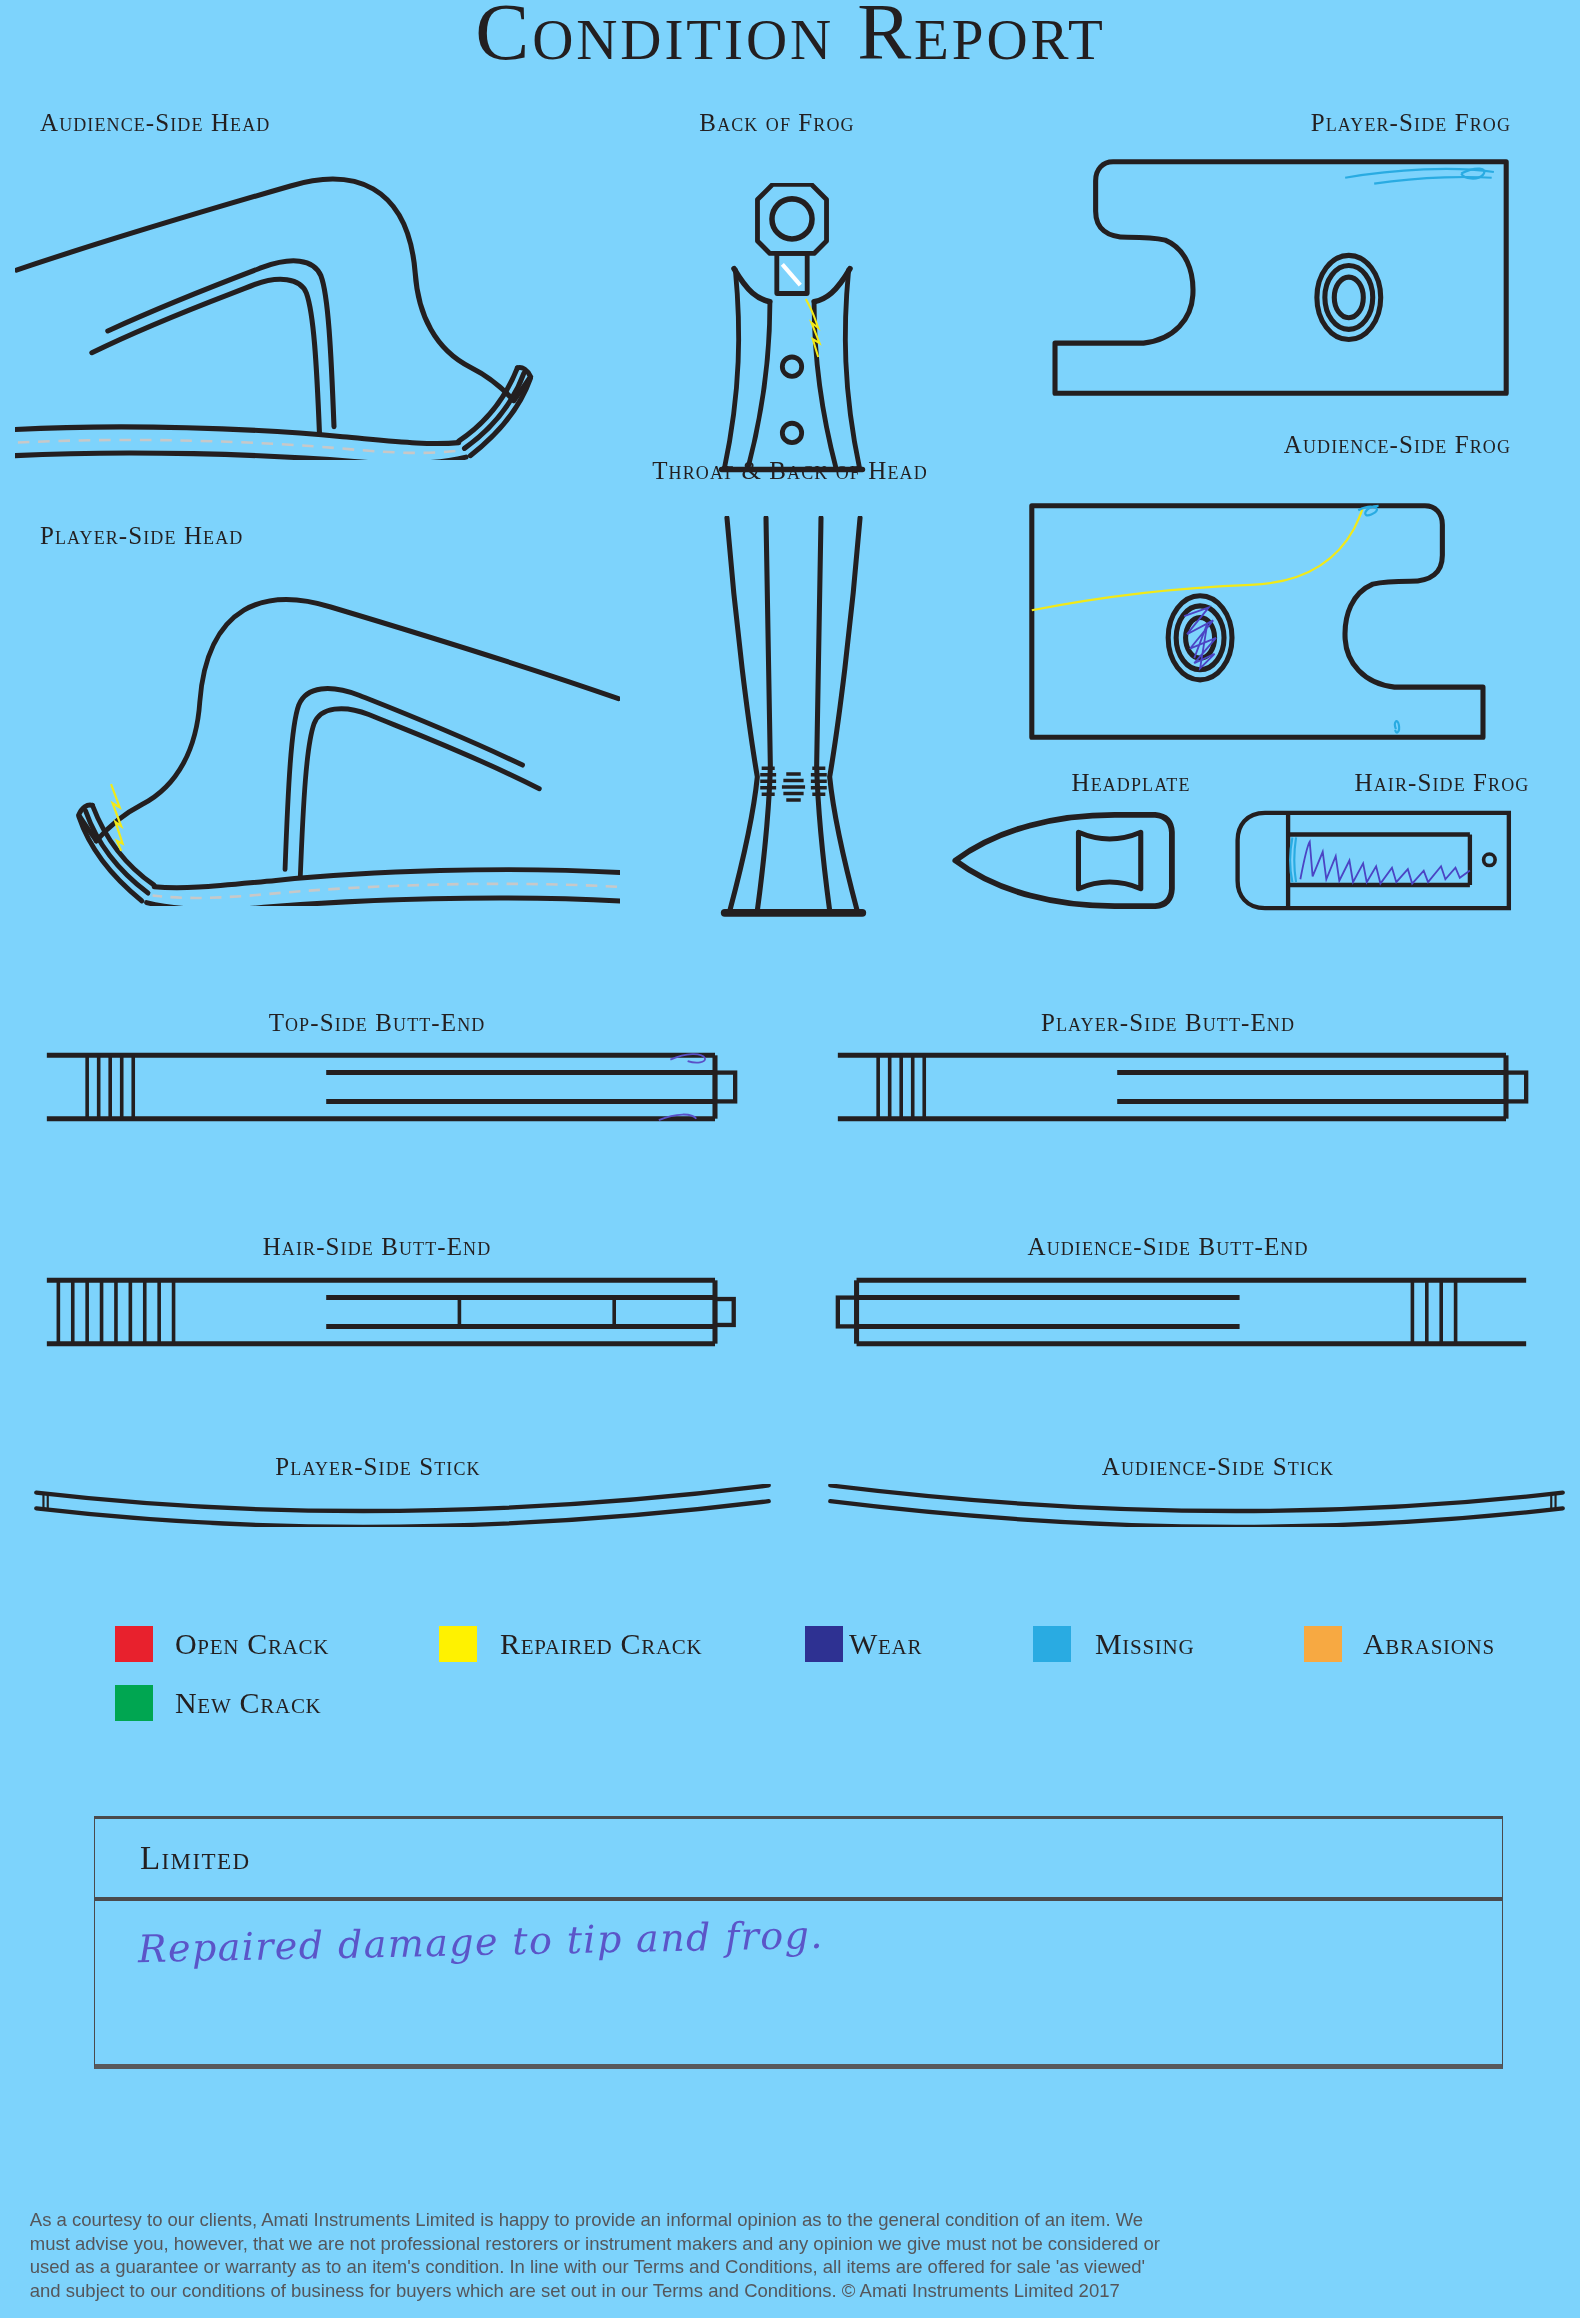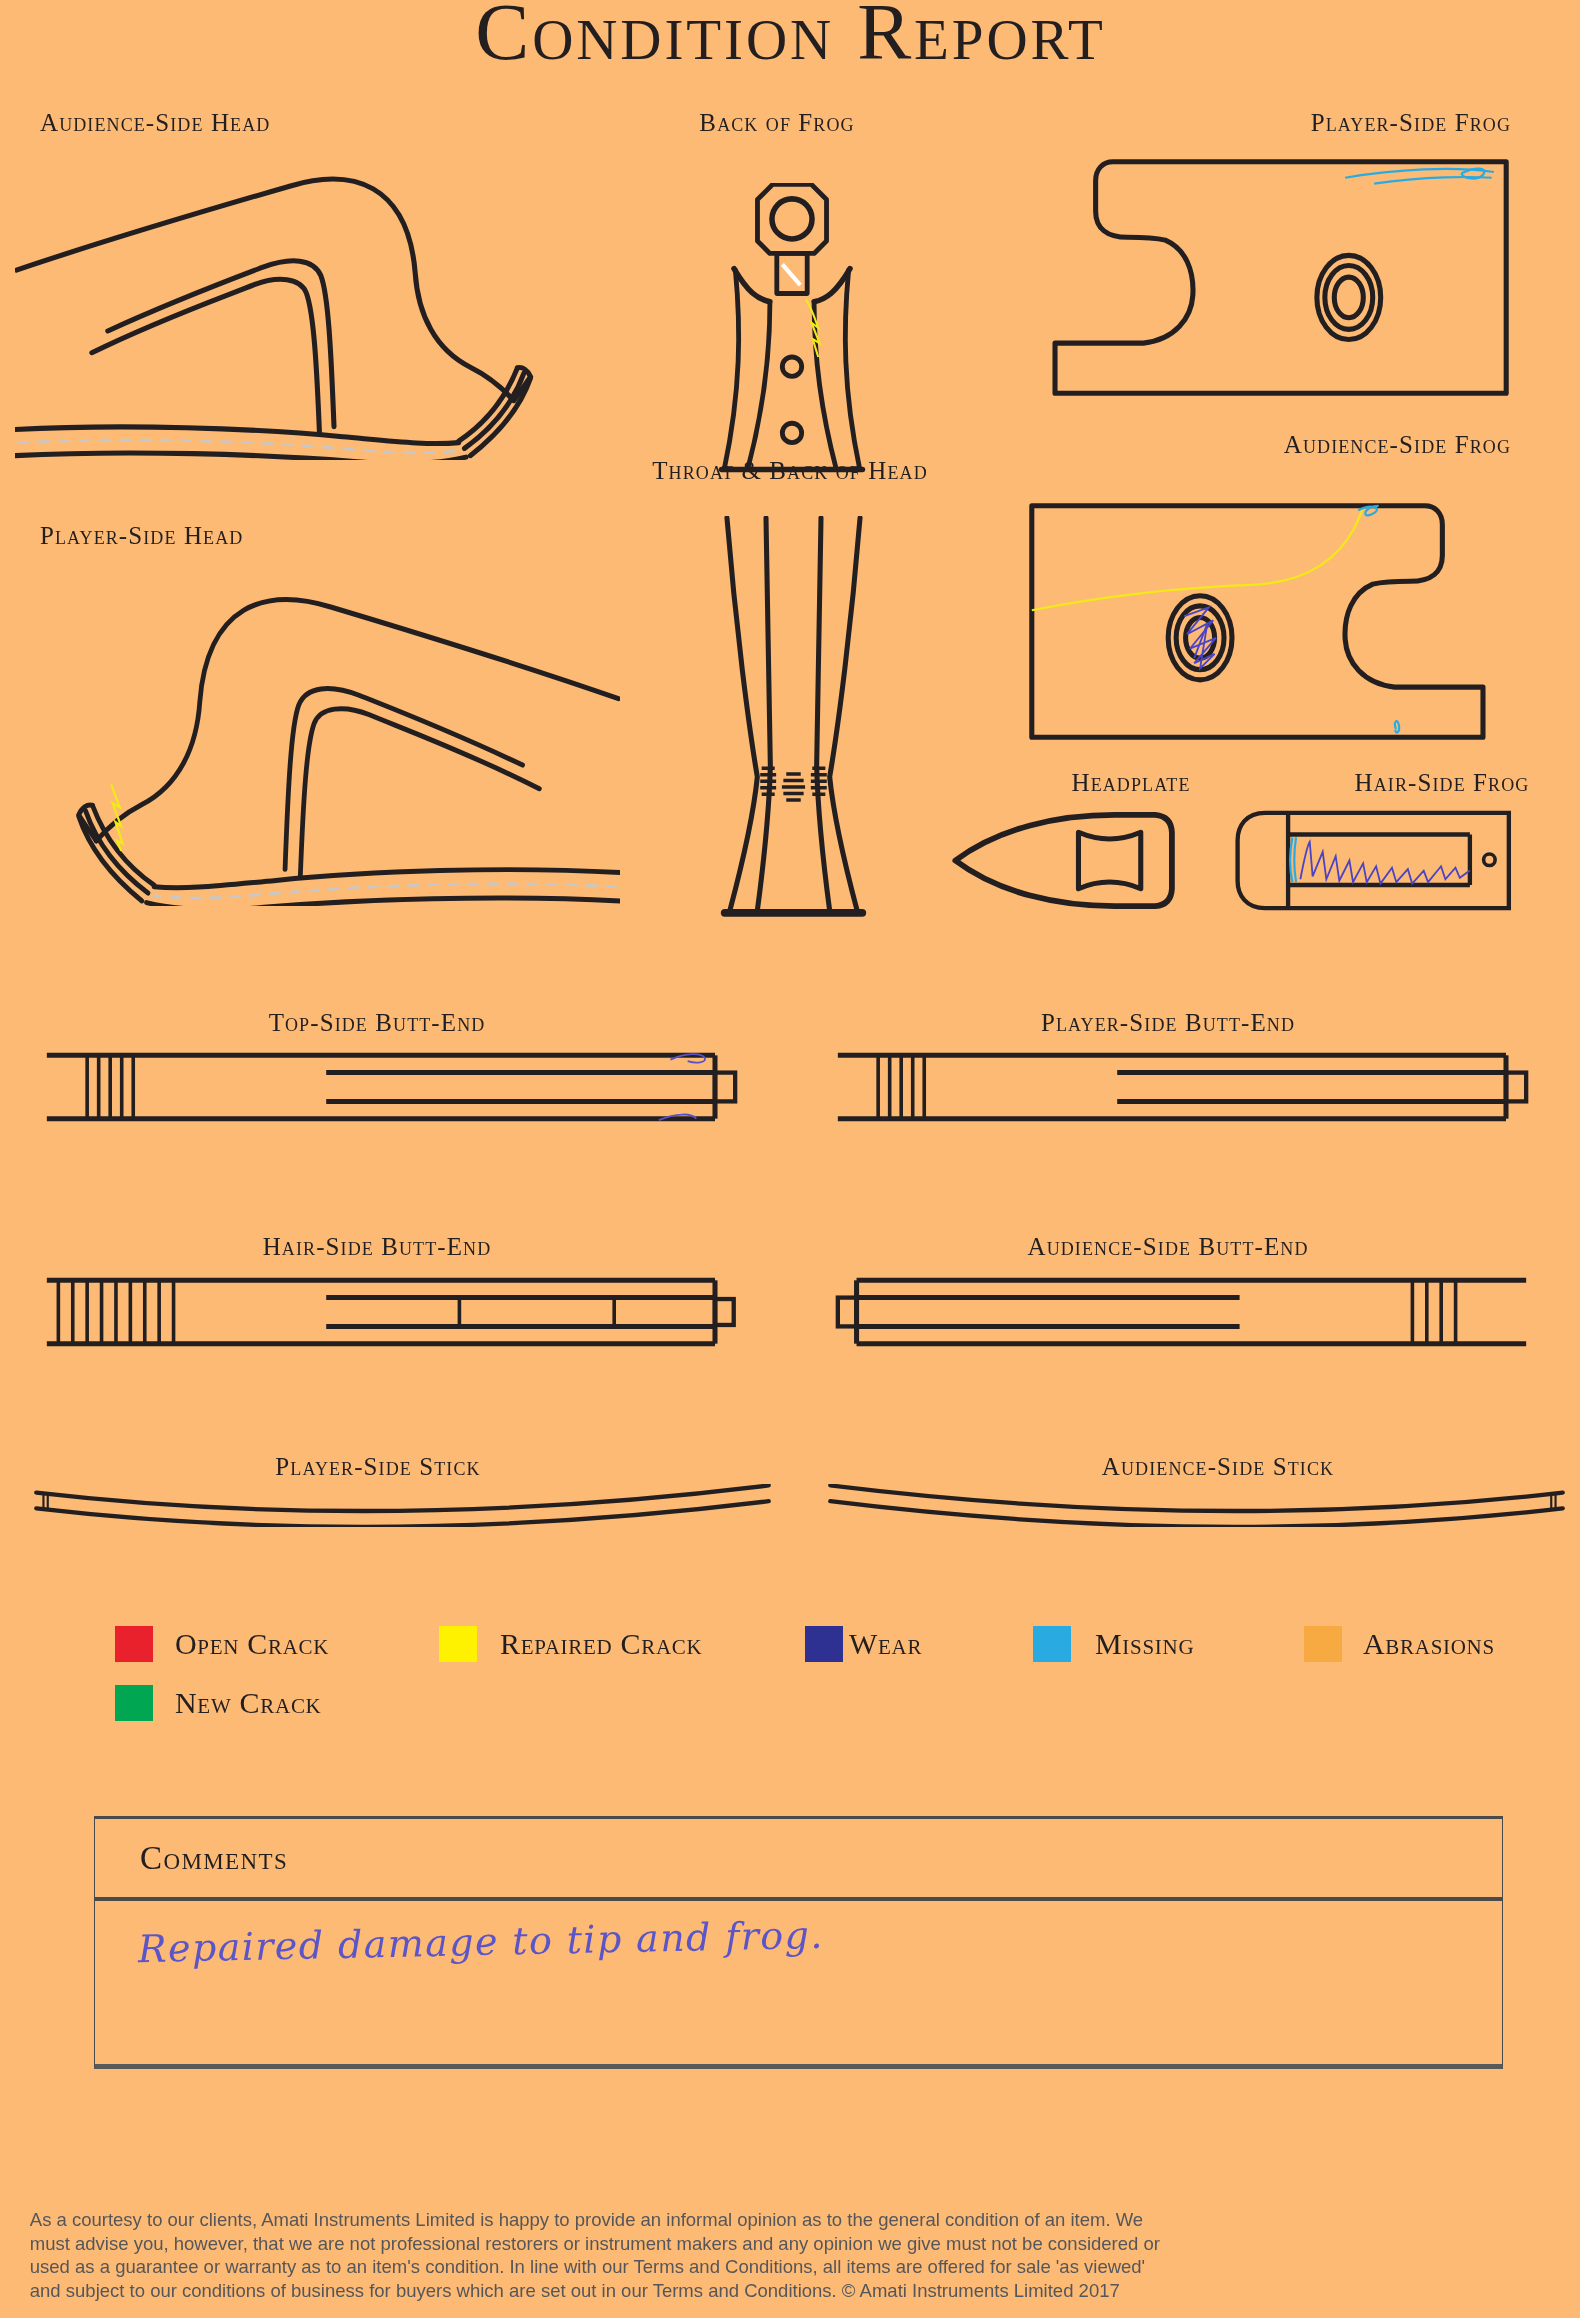--- a/index.html
+++ b/index.html
@@ -1,16 +1,16 @@
 <!DOCTYPE html>
 <html style="font-size:11.6px"><head>
 <meta charset="utf-8">
 <style>
   html,body{margin:0;padding:0;background:#fff;}
-  .page{position:relative;width:1581px;height:2319px;background:#fdba74;overflow:hidden;
+  .page{position:relative;width:1581px;height:2319px;background:#7dd3fc;overflow:hidden;
         font-family:"Liberation Serif",serif;color:#231F20;}
   .title{position:absolute;top:-10px;left:0;width:100%;text-align:center;
          font-variant:small-caps;font-size:81px;letter-spacing:2.9px;color:#231F20;
          font-weight:500;line-height:1.05;}
   .dlabel{position:absolute;font-variant:small-caps;font-size:25px;letter-spacing:1.1px;
           color:#231F20;white-space:nowrap;line-height:1;}
   .center{transform:translateX(-50%);}
   .drawing{position:absolute;}
   .drawing path, .drawing circle, .drawing ellipse, .drawing rect, .drawing line{fill:none;}
   
@@ -265,21 +265,21 @@
 
     <div class="swatch sw-abr" style="left:1304px;top:1626px;"></div>
     <div class="lglabel" style="left:1363px;top:1626px;">Abrasions</div>
 
     <div class="swatch sw-new" style="left:115px;top:1685px;"></div>
     <div class="lglabel" style="left:175px;top:1685px;">New Crack</div>
   </div>
 
   <div class="comments-box">
     <div class="comments-head">
-      <span class="comments-title">Comments</span>
+      <span class="comments-title">Limited</span>
     </div>
     <div class="comment-note">Repaired damage to tip and frog.</div>
   </div>
 
   <div class="disclaimer">As a courtesy to our clients, Amati Instruments Limited is happy to provide an informal opinion as to the general condition of an item. We must advise you, however, that we are not professional restorers or instrument makers and any opinion we give must not be considered or used as a guarantee or warranty as to an item's condition. In line with our Terms and Conditions, all items are offered for sale 'as viewed' and subject to our conditions of business for buyers which are set out in our Terms and Conditions. © Amati Instruments Limited 2017</div>
 
 </div>
 
 
 </body></html>

